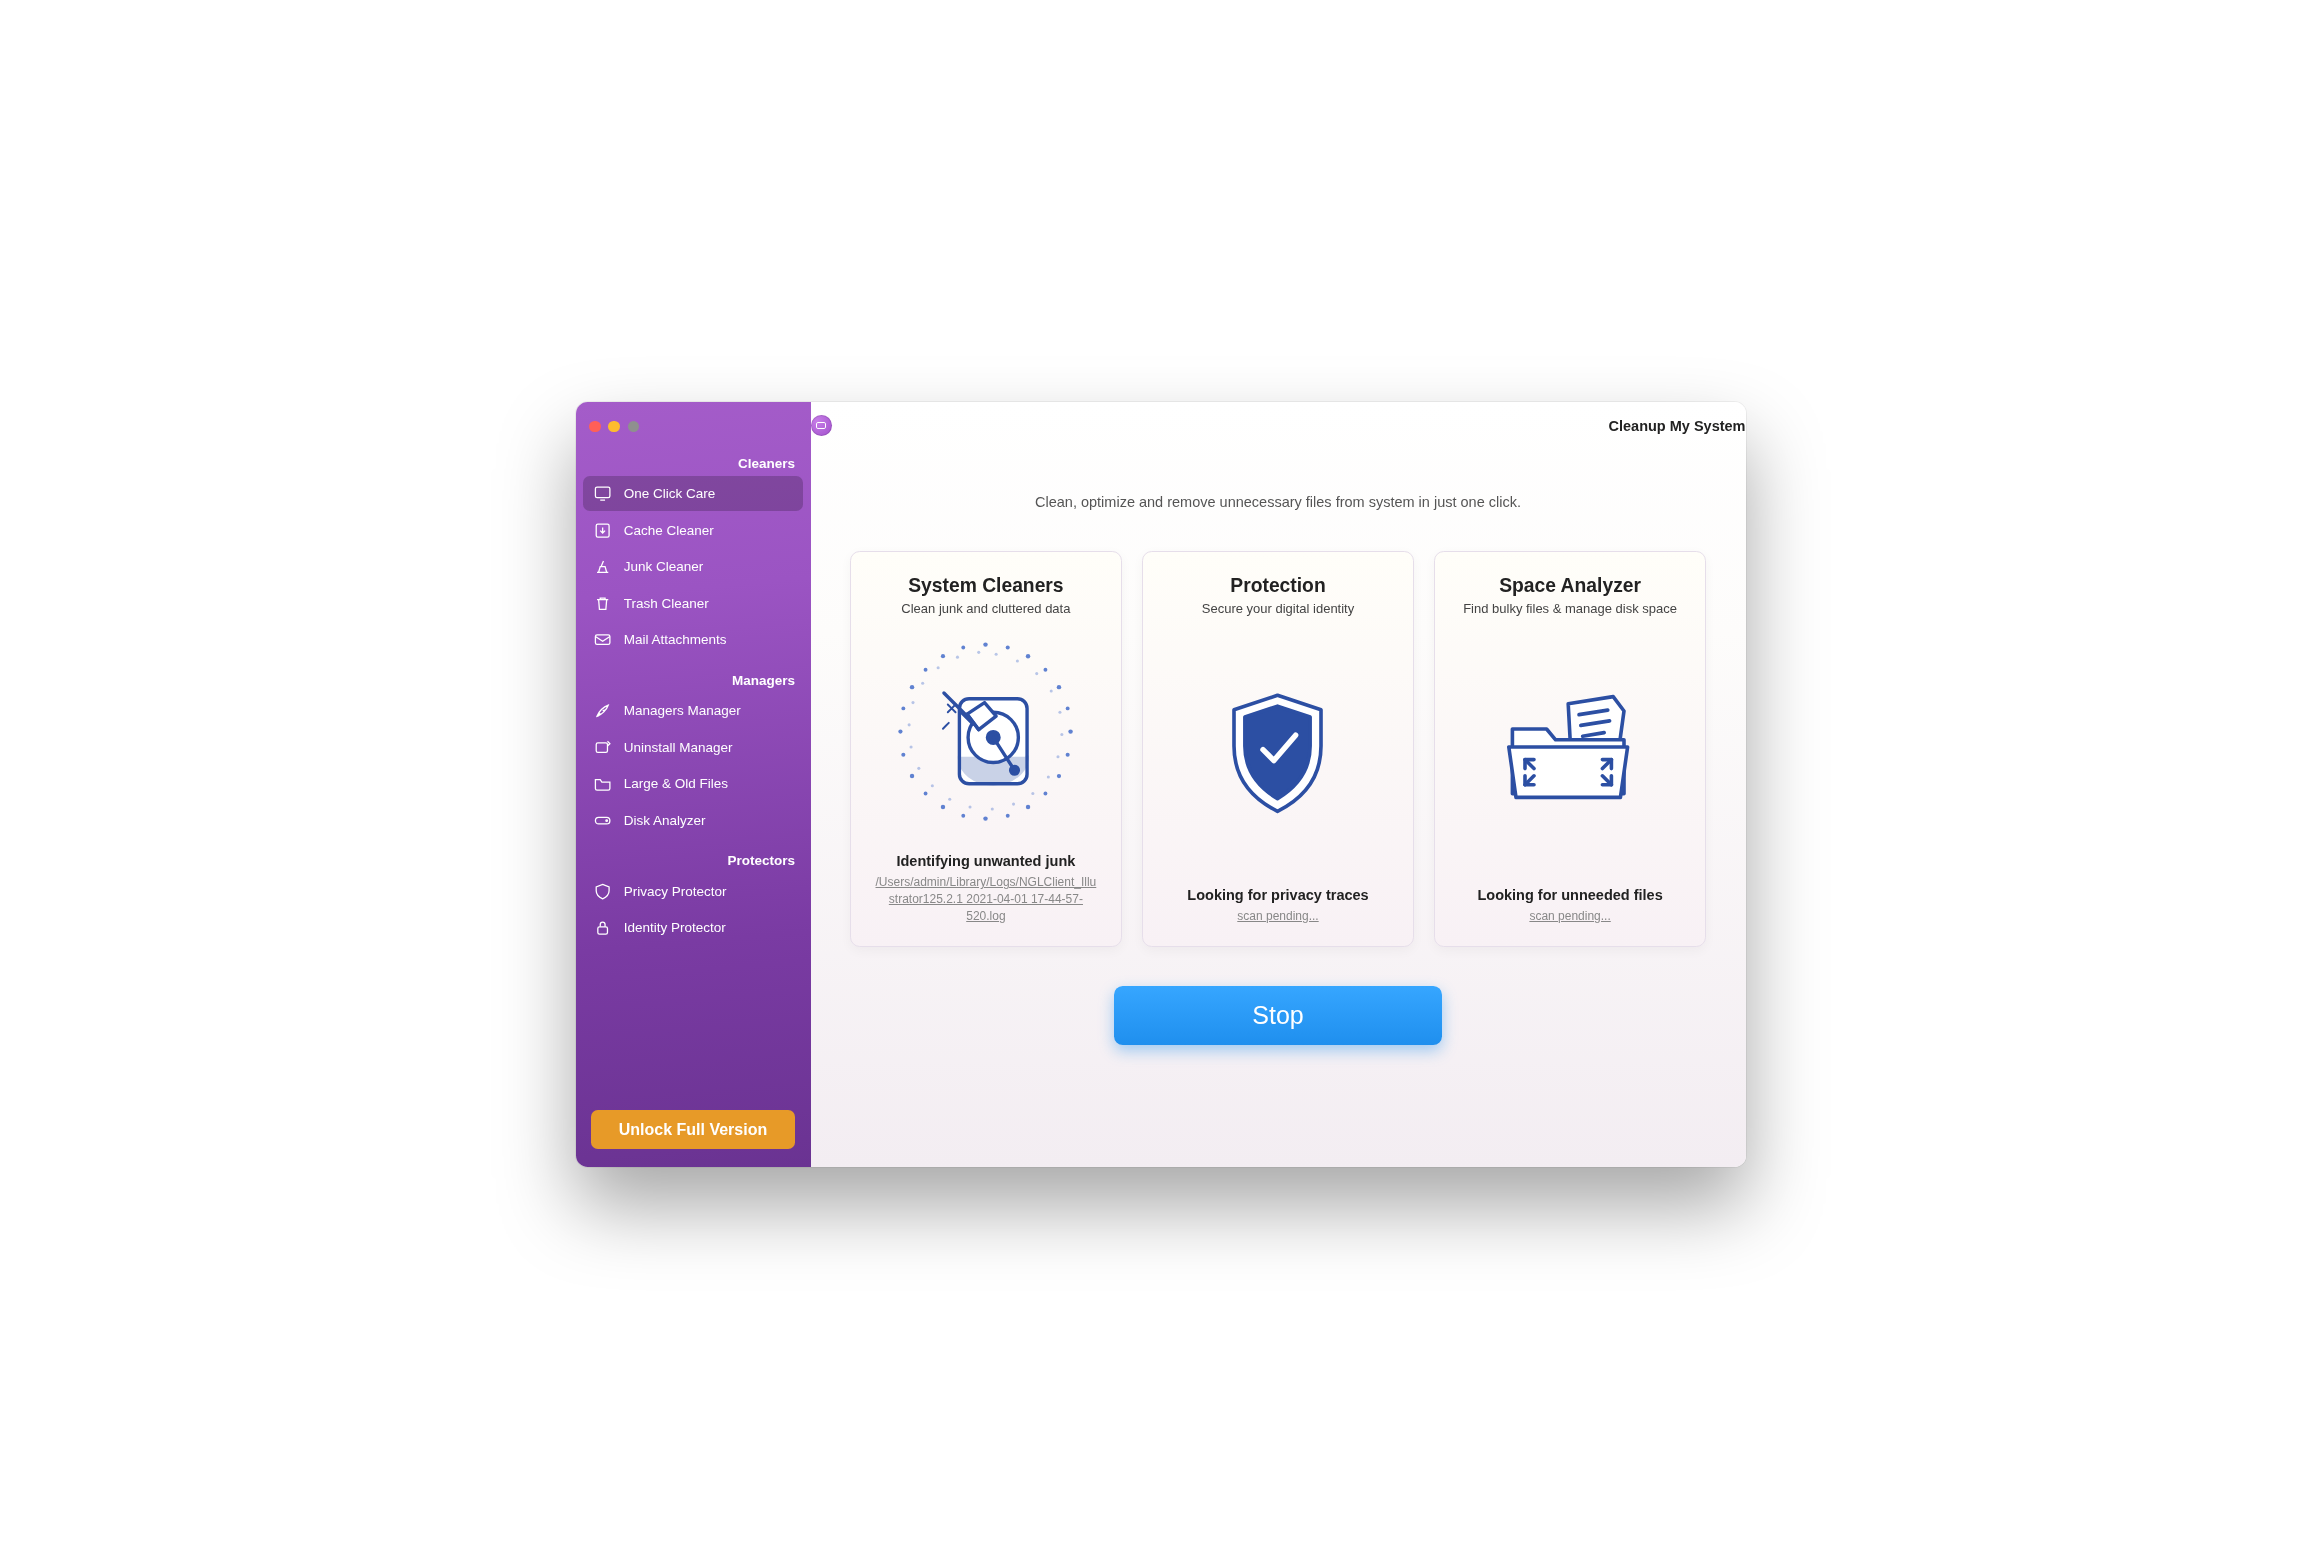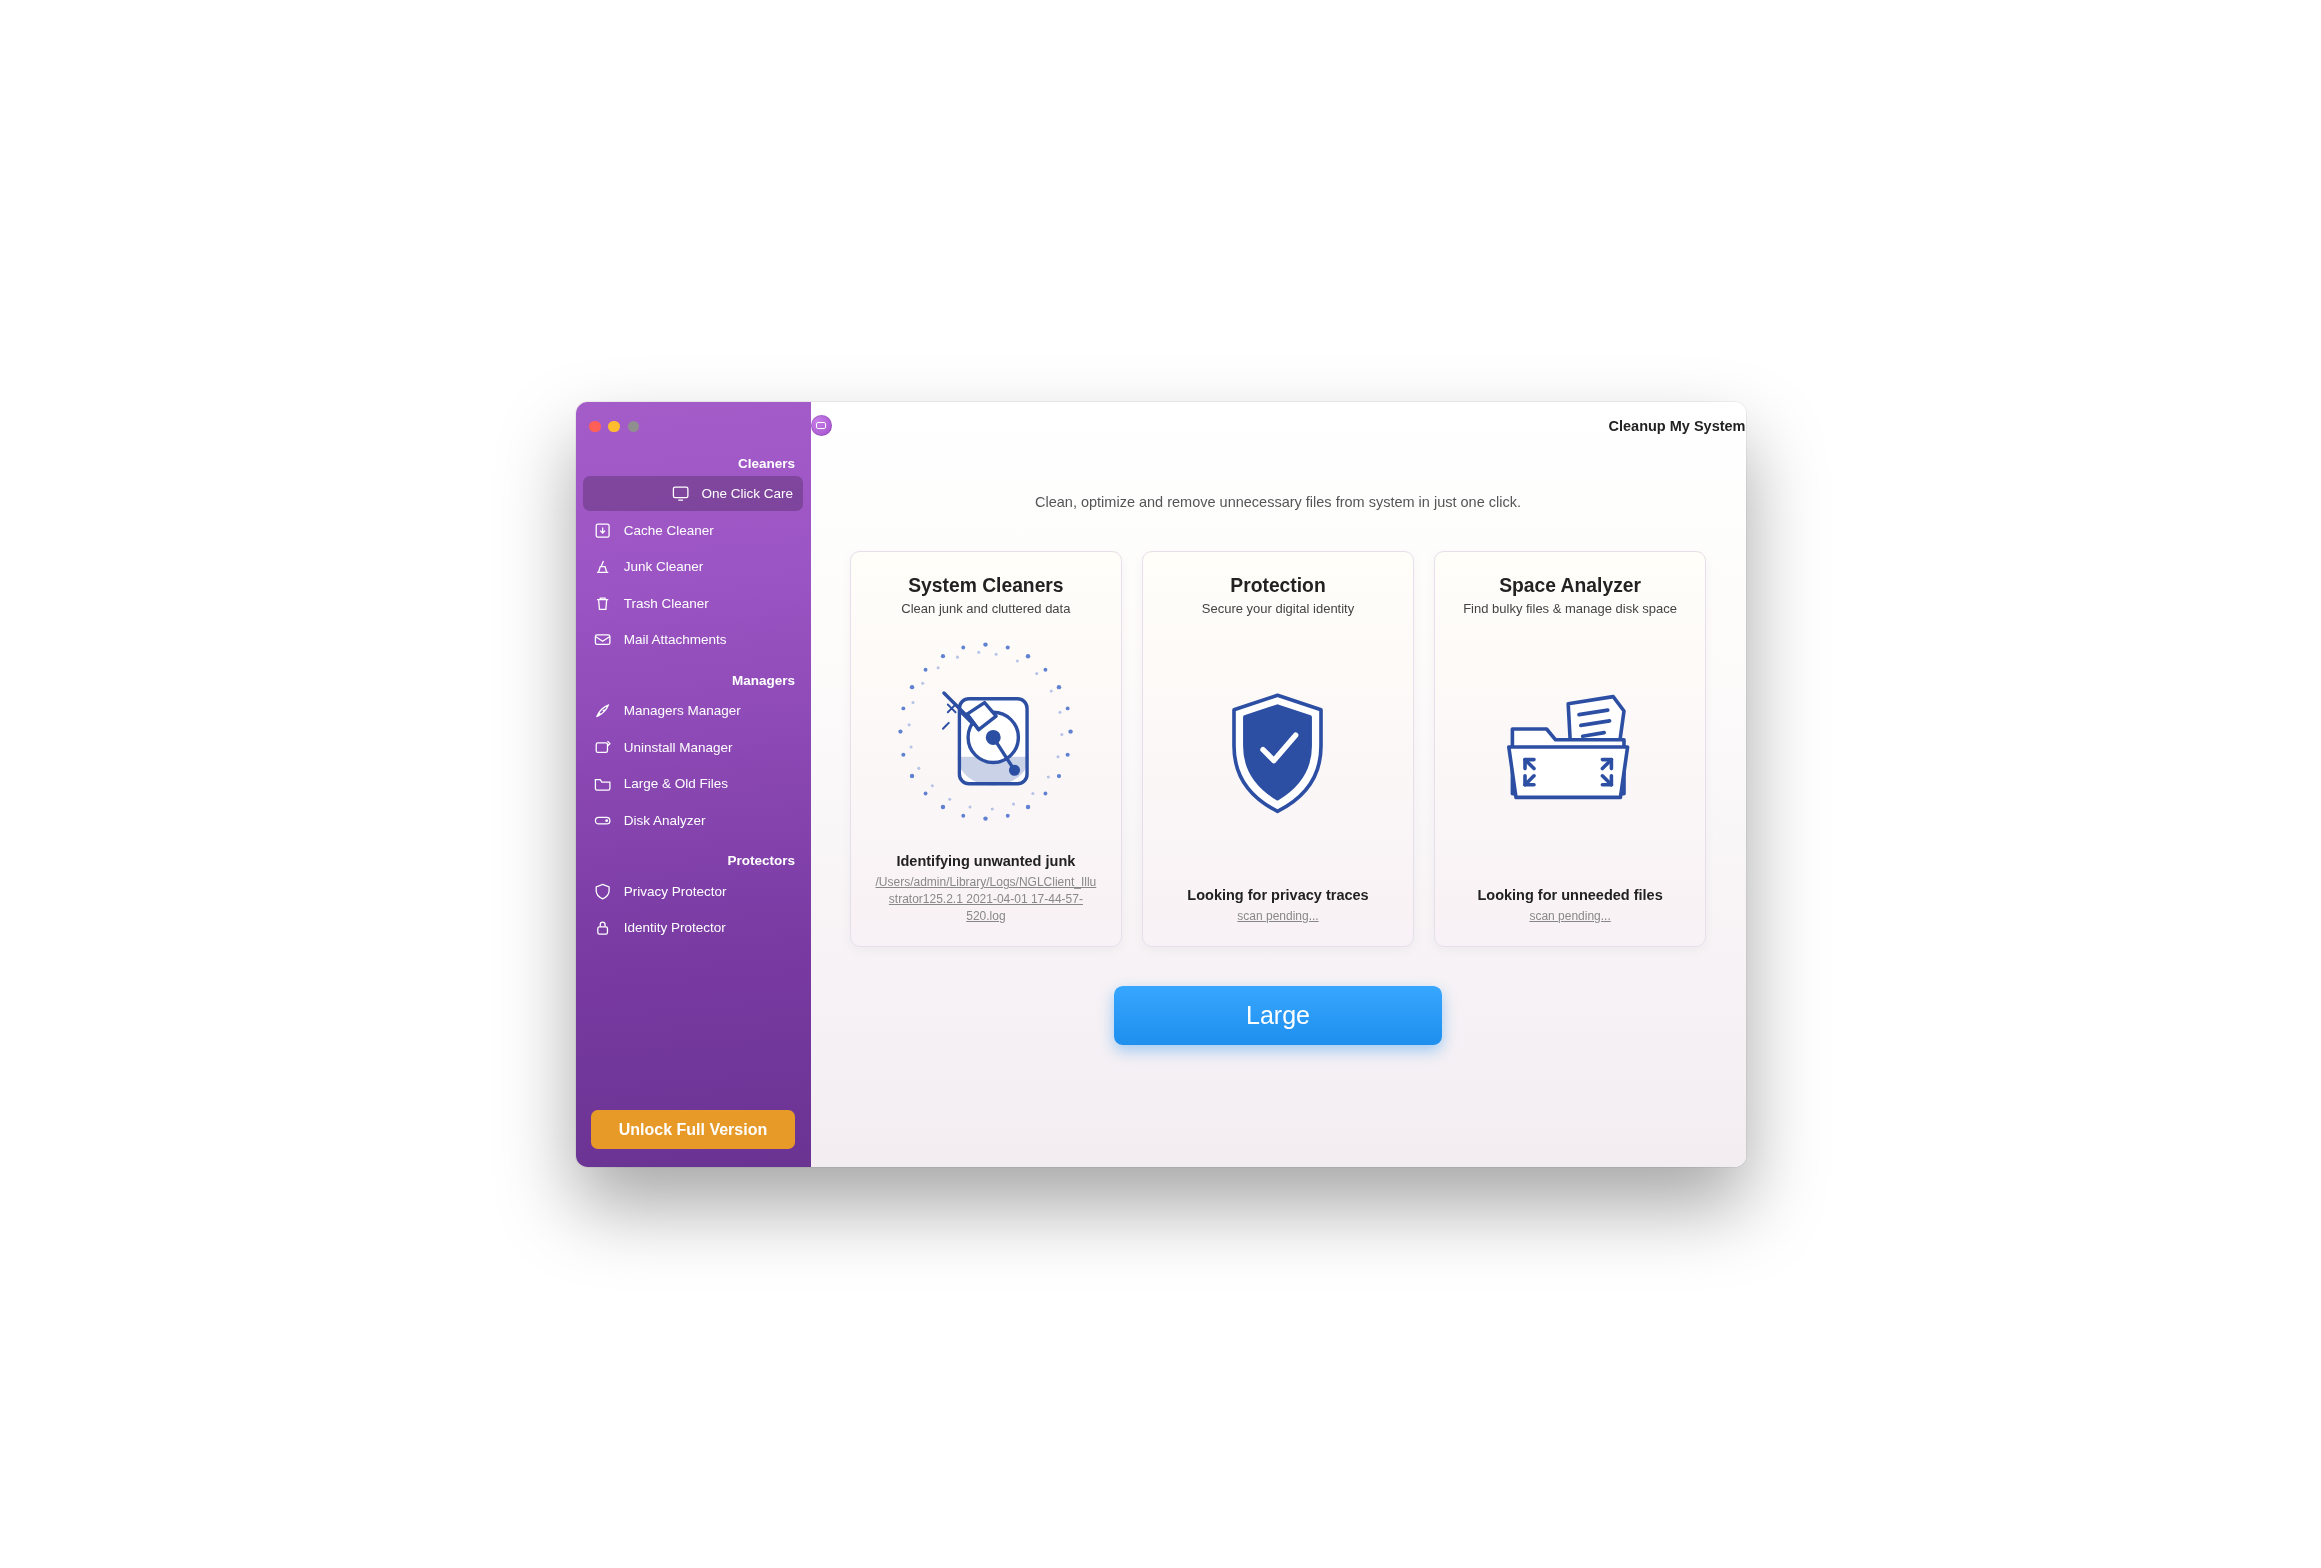--- a/index.html
+++ b/index.html
@@ -53,21 +53,20 @@
     gap: 11.6px;
     color: #fff;
     font-size: 13.5px;
     padding: 7.7px 9.7px;
     border-radius: 6.8px;
     cursor: pointer;
     margin-bottom: 1.9px;
   }
   .nav-item.active {
     background: rgba(0,0,0,0.2);
-    justify-content: flex-end;
   }
   .nav-item .icon {
     width: 19.3px; height: 19.3px; flex: 0 0 19.3px;
     display: flex; align-items: center; justify-content: center;
   }
   .nav-item .icon svg { stroke: #fff; fill: none; stroke-width: 1.6; }
 
   .unlock-btn {
     margin: auto 15.4px 17.4px 15.4px;
     background: #e79a28;
@@ -413,18 +412,18 @@
               <path d="M40 84 L50 94 M136 84 L126 94 M40 112 L50 102 M136 112 L126 102"></path>
             </g>
           </svg>
         </div>
         <div class="status">Looking for unneeded files</div>
         <div class="detail">scan pending...</div>
       </div>
     </div>
 
     <div class="stop-row">
-      <div class="stop-btn">Large</div>
+      <div class="stop-btn">Stop</div>
     </div>
   </div>
 
 </div>
 
 
 </body></html>

